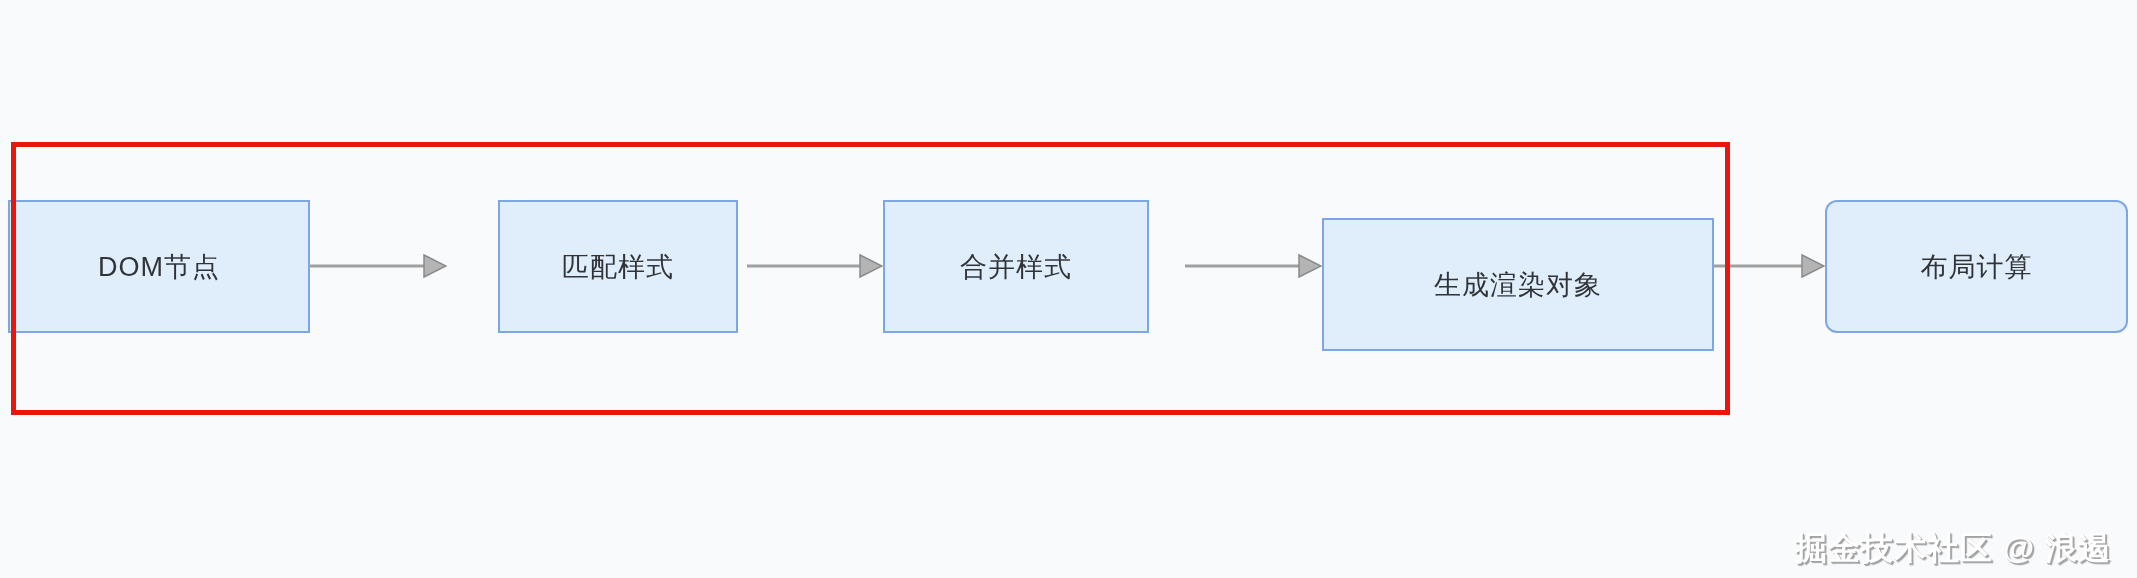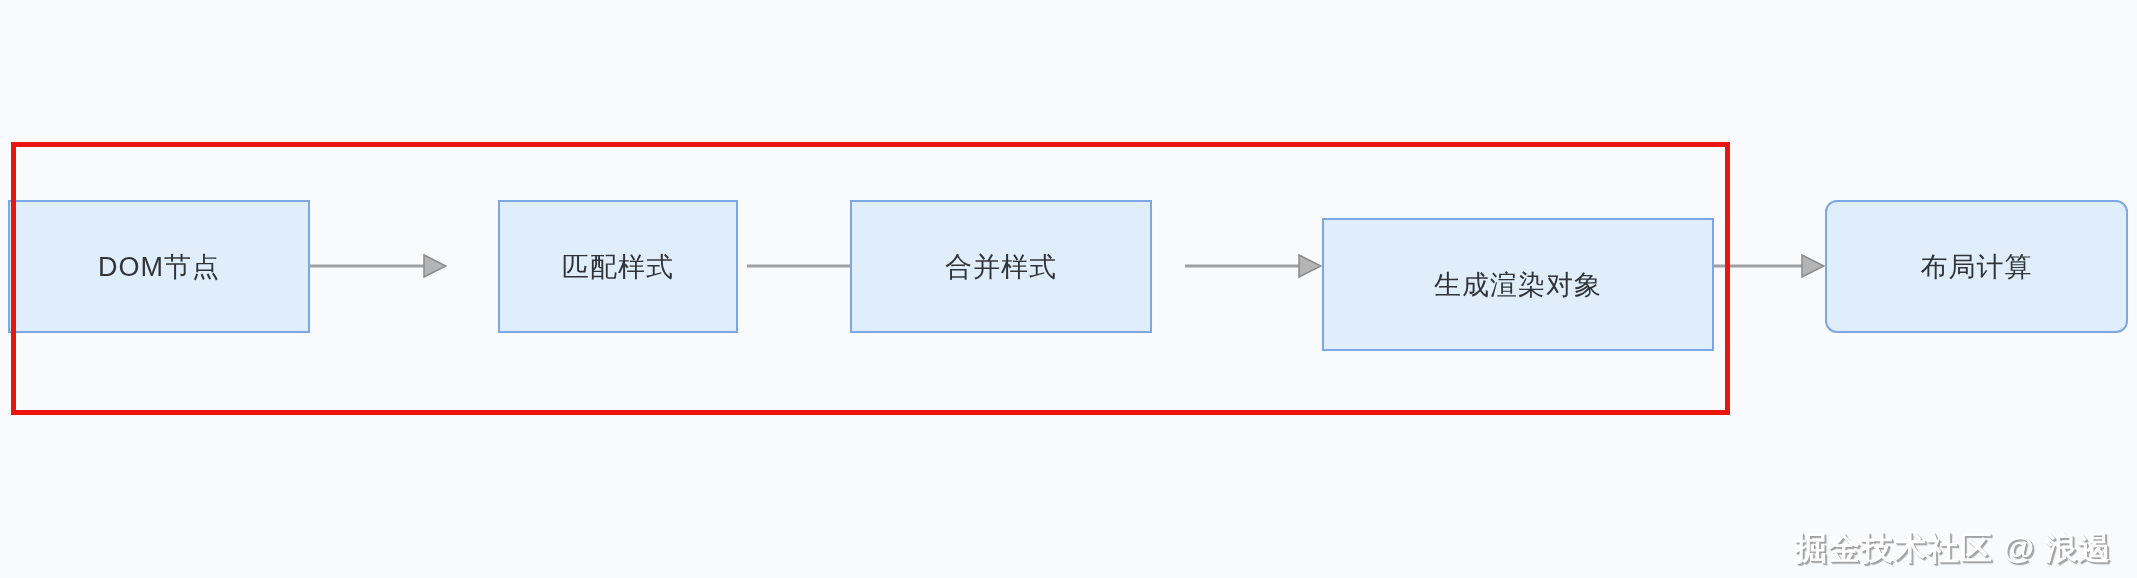--- a/index.html
+++ b/index.html
@@ -34,21 +34,21 @@
     display:flex;
     align-items:center;
     justify-content:center;
     font-size:27px;
     color:var(--node-text);
     letter-spacing:1px;
     z-index:2;
   }
   .n1{left:8px;width:302px;}
   .n2{left:465px;width:240px;margin-left:33px;}
-  .n3{left:850px;width:302px;font-family:Liberation Mono, monospace;}
+  .n3{left:883px;width:266px;font-family:Liberation Mono, monospace;}
   .n4{left:1322px;width:392px;margin-top:18px;}
   .n5{left:1825px;width:303px;border-radius:12px;}
   .arrow{
     position:absolute;
     top:249px;
     height:34px;
     z-index:1;
   }
   .a1{left:310px;}
   .a2{left:747px;}

